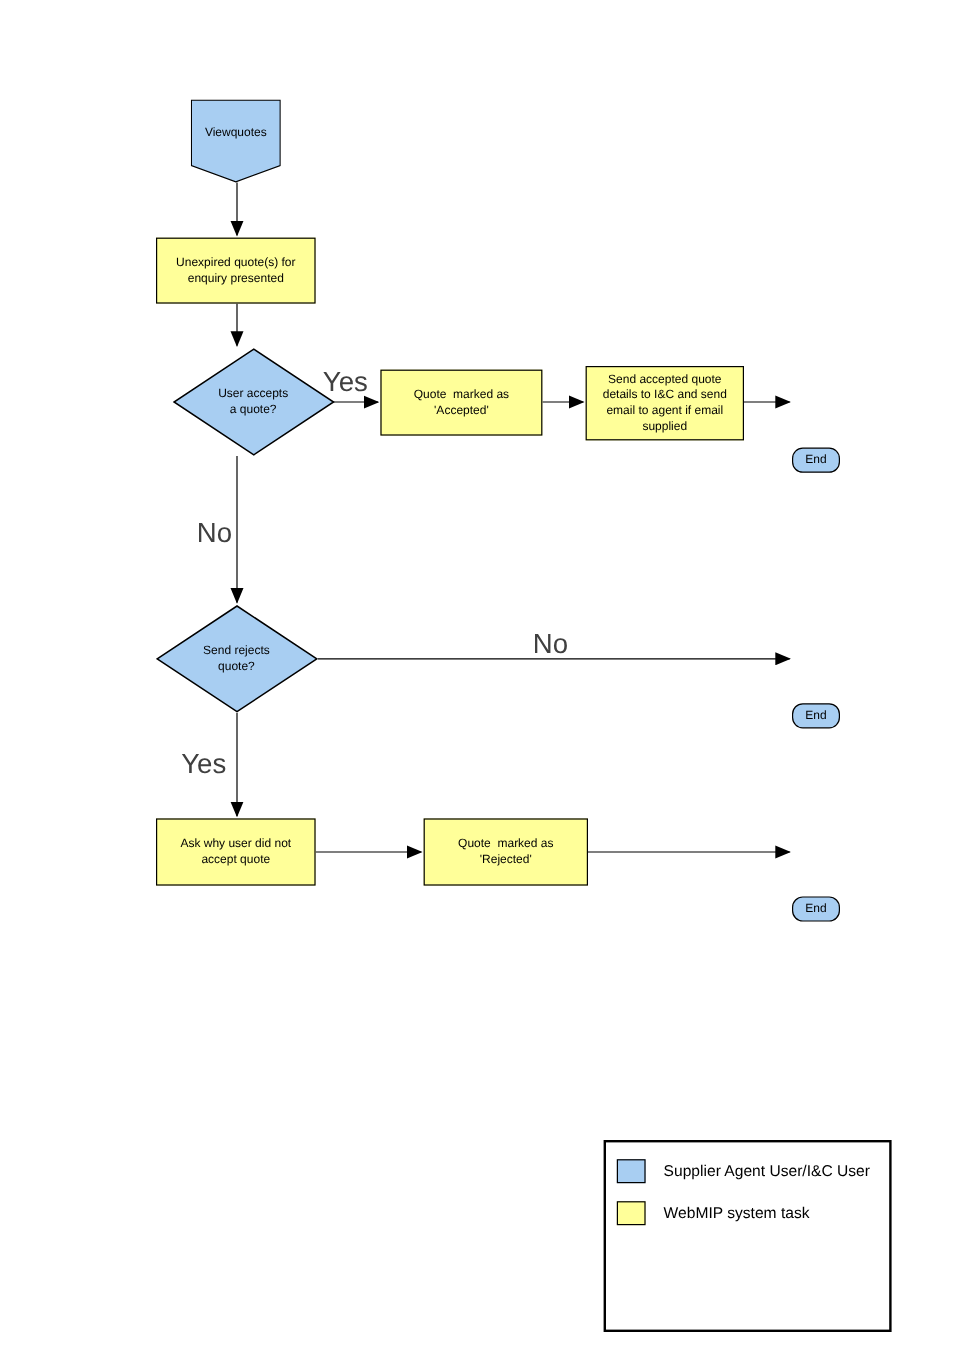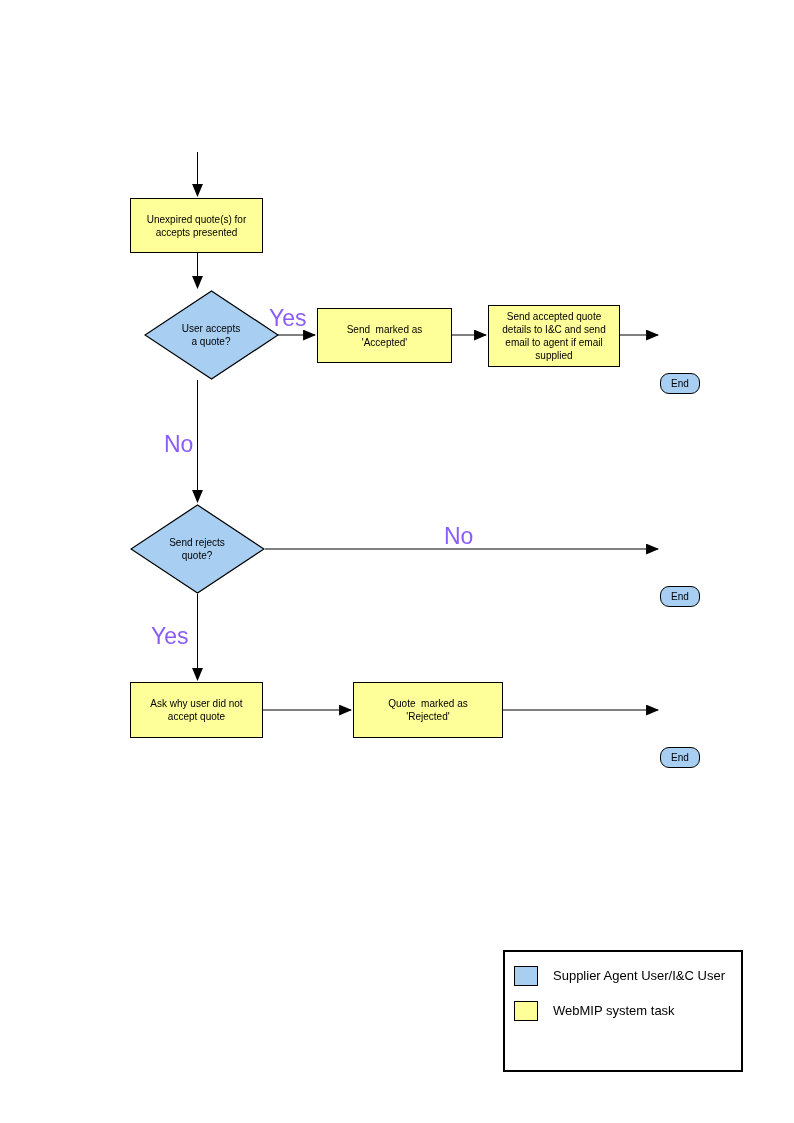--- a/index.html
+++ b/index.html
@@ -22,24 +22,24 @@
   .poly-label{
     position:absolute;display:flex;align-items:center;justify-content:center;
   }
   .end-pill{
     background:#A8CEF2;border:1.5px solid #000;border-radius:9px;
     display:flex;align-items:center;justify-content:center;
     font-size:10px;
     margin-top:48px;
   }
   .edge-label{
-    position:absolute;font-size:23px;line-height:1.1;color:#8b5cf6;
+    position:absolute;font-size:23px;line-height:1.1;color:#404040;
   }
   .legend{
-    position:absolute;left:503px;top:950px;width:240px;height:122px;
+    position:absolute;left:503px;top:950px;width:240px;height:160px;
     border:2px solid #000;box-sizing:border-box;
     padding:14px 6px 0 9px;background:#fff;
   }
   .legend-row{display:flex;align-items:center;margin-bottom:15px;}
   .legend-swatch{
     width:24px;height:20px;border:1px solid #000;flex:none;margin-right:15px;
     box-sizing:border-box;
   }
   .legend-label{font-size:13px;line-height:16px;}
   .nowrap{white-space:nowrap;}
@@ -62,36 +62,44 @@
       <line x1="452" y1="335" x2="486" y2="335" marker-end="url(#arrow)"></line>
       <line x1="620" y1="335" x2="658" y2="335" marker-end="url(#arrow)"></line>
       <line x1="197.5" y1="380" x2="197.5" y2="502" marker-end="url(#arrow)"></line>
       <line x1="265" y1="549" x2="658" y2="549" marker-end="url(#arrow)"></line>
       <line x1="197.5" y1="594" x2="197.5" y2="680" marker-end="url(#arrow)"></line>
       <line x1="263" y1="710" x2="351" y2="710" marker-end="url(#arrow)"></line>
       <line x1="488" y1="710" x2="658" y2="710" marker-end="url(#arrow)"></line>
     </g>
   </svg>
 
+  <div class="shape" style="left:159px;top:83px;width:75px;height:70px;">
+    <svg class="poly-wrap" width="75" height="70">
+      <polygon points="0.5,0.5 74.5,0.5 74.5,55 37.5,68.5 0.5,55" stroke="#000" stroke-width="1" style="fill: rgb(168, 206, 242);"></polygon>
+    </svg>
+    <div class="poly-label" style="left:0;top:0;width:75px;height:55px;">
+      <span class="node-label">Viewquotes</span>
+    </div>
+  </div>
 
   <div class="shape task-box" style="left: 130px; top: 198px; width: 133px; height: 55px; padding: 0px 10px; background-color: rgb(255, 255, 153);">
-    <span class="node-label">Unexpired quote(s) for accepts presented</span>
+    <span class="node-label">Unexpired quote(s) for enquiry presented</span>
   </div>
 
   <div class="shape" style="left:144px;top:290px;width:135px;height:90px;">
     <svg class="poly-wrap" width="135" height="90">
       <polygon points="67.5,1 134,45 67.5,89 1,45" stroke="#000" stroke-width="1.25" style="fill: rgb(168, 206, 242);"></polygon>
     </svg>
     <div class="poly-label" style="left:35px;top:0;width:64px;height:90px;">
       <span class="node-label">User accepts a quote?</span>
     </div>
   </div>
 
   <div class="shape task-box" style="left: 317px; top: 308px; width: 135px; height: 55px; padding: 0px 14px; background-color: rgb(255, 255, 153);">
-    <span class="node-label">Send  marked as 'Accepted'</span>
+    <span class="node-label">Quote  marked as 'Accepted'</span>
   </div>
 
   <div class="shape task-box" style="left: 488px; top: 305px; width: 132px; height: 62px; padding: 5px 10px; background-color: rgb(255, 255, 153);">
     <span class="node-label">Send accepted quote details to I&amp;C and send email to agent if email supplied</span>
   </div>
 
   <div class="shape end-pill" style="left: 660px; top: 325px; width: 40px; height: 21px; background-color: rgb(168, 206, 242);">
     <span>End</span>
   </div>
 
@@ -111,21 +119,21 @@
     <span>End</span>
   </div>
 
   <div class="edge-label" style="left:444px;top:524px;">No</div>
   <div class="edge-label" style="left:151px;top:624px;">Yes</div>
 
   <div class="shape task-box" style="left: 130px; top: 682px; width: 133px; height: 56px; padding: 0px 14px; background-color: rgb(255, 255, 153); justify-content: center;">
     <span class="node-label">Ask why user did not accept quote</span>
   </div>
 
-  <div class="shape task-box" style="left: 353px; top: 682px; width: 150px; height: 56px; padding: 0px 14px; background-color: rgb(255, 255, 153);">
+  <div class="shape task-box" style="left: 353px; top: 682px; width: 137px; height: 56px; padding: 0px 14px; background-color: rgb(255, 255, 153);">
     <span class="node-label">Quote  marked as 'Rejected'</span>
   </div>
 
   <div class="shape end-pill" style="left: 660px; top: 699px; width: 40px; height: 21px; background-color: rgb(168, 206, 242);">
     <span>End</span>
   </div>
 
   <div class="legend">
     <div class="legend-row">
       <div class="legend-swatch" style="background-color: rgb(168, 206, 242);"></div>

